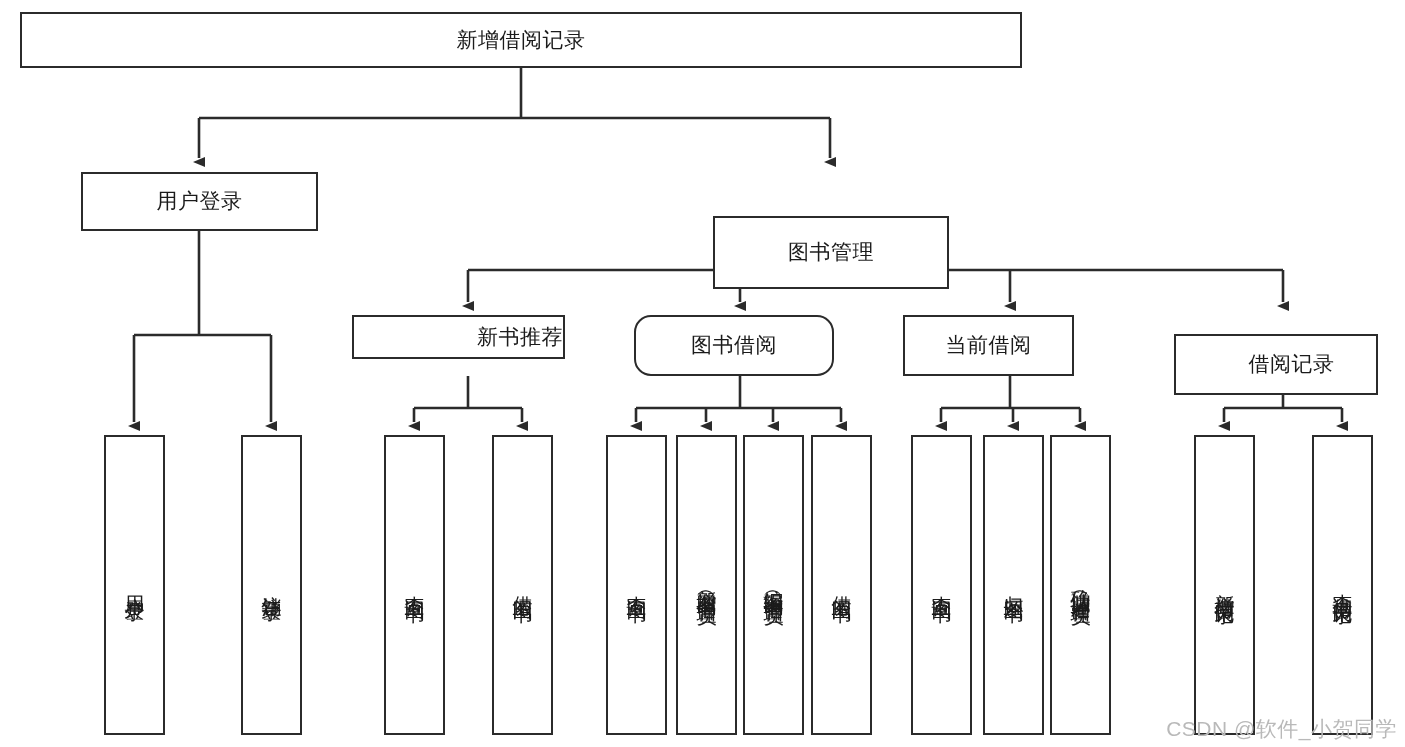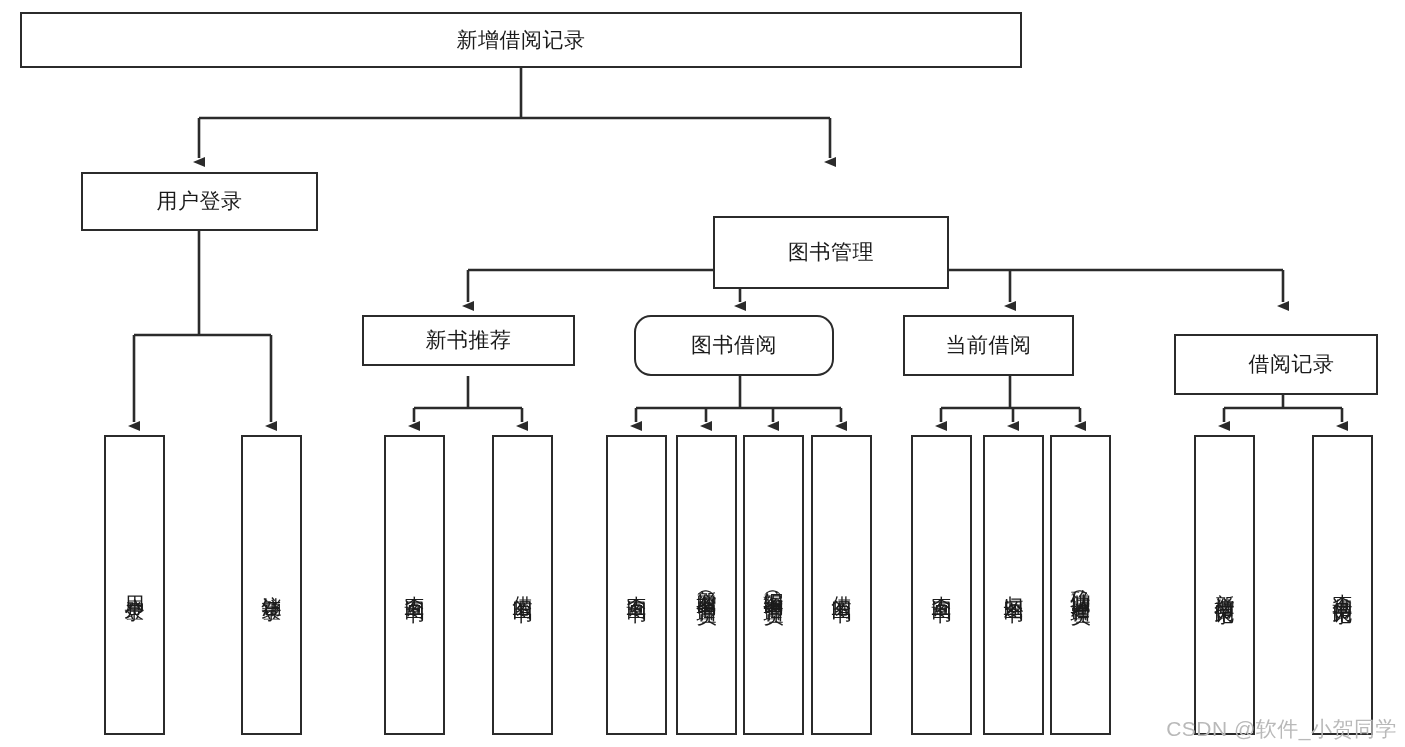--- a/index.html
+++ b/index.html
@@ -121,21 +121,21 @@
     <span class="lbl">新增借阅记录</span>
   </div>
 
   <div class="node" style="left:81px;top:172px;width:237px;height:59px;">
     <span class="lbl">用户登录</span>
   </div>
   <div class="node" style="left:713px;top:172px;width:236px;height:73px;margin-top:44px;">
     <span class="lbl">图书管理</span>
   </div>
 
-  <div class="node" style="left:362px;top:315px;width:213px;height:51px;">
+  <div class="node" style="left:352px;top:315px;width:213px;height:44px;justify-content:flex-end;">
     <span class="lbl">新书推荐</span>
   </div>
   <div class="node" style="left:634px;top:315px;width:200px;height:61px;border-radius:17px;">
     <span class="lbl">图书借阅</span>
   </div>
   <div class="node" style="left:903px;top:315px;width:171px;height:61px;">
     <span class="lbl">当前借阅</span>
   </div>
   <div class="node" style="left:1174px;top:334px;width:204px;height:61px;padding-left:31px;">
     <span class="lbl">借阅记录</span>

